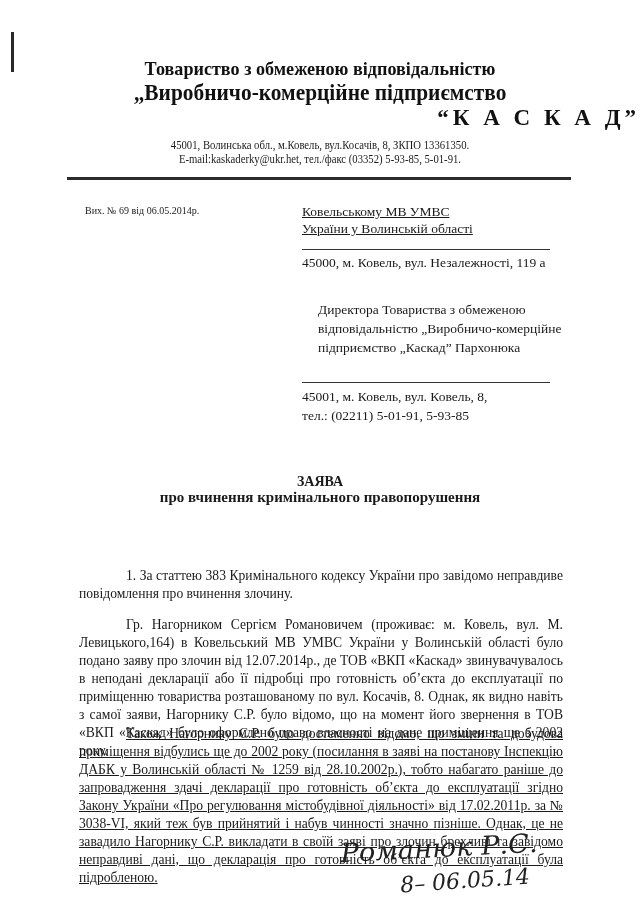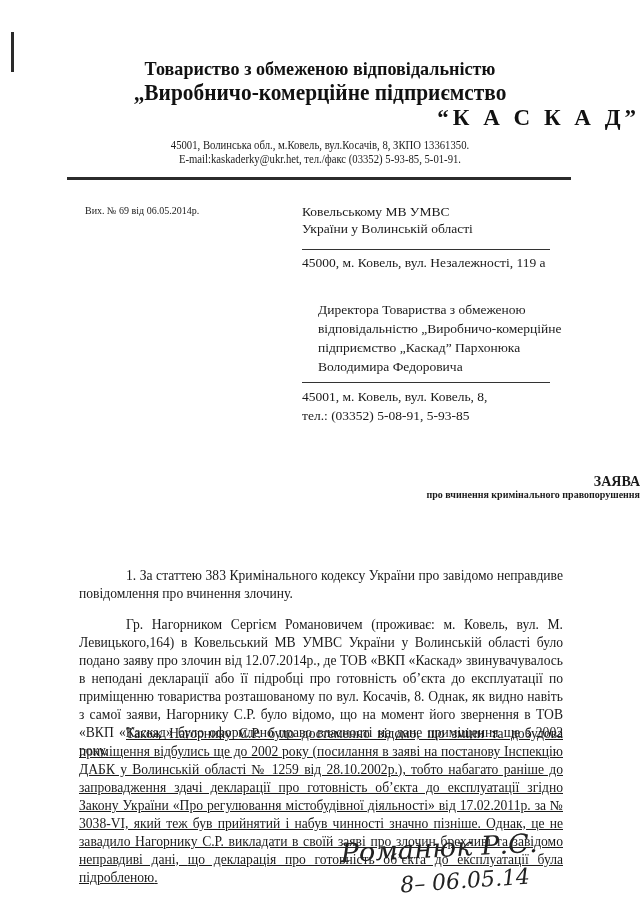--- a/index.html
+++ b/index.html
@@ -10,30 +10,30 @@
     .abs { position: absolute; }
     .margin-bar { left: 11px; top: 32px; width: 3px; height: 40px; background: #2a2a2a; }
     .hdr { left: 0; width: 640px; text-align: center; font-weight: bold; color: #111; }
     .hdr1 { top: 58px; font-size: 19.5px; transform: scaleX(0.93); }
     .hdr2 { top: 80px; font-size: 23px; transform: scaleX(0.93); }
     .hdr3 { top: 105px; font-size: 23px; letter-spacing: 4px; text-align: right; }
     .contact { left: 0; width: 640px; text-align: center; font-size: 11.5px; line-height: 14px; top: 138px; transform: scaleX(0.93); }
     .rule-main { left: 67px; top: 177px; width: 504px; height: 3px; background: #2b2b2b; }
     .outref { left: 85px; top: 205px; font-size: 10px; }
     .recip { left: 302px; font-size: 13.5px; line-height: 17px; }
-    .recip1 { top: 203px; }
+    .recip1 { top: 203px; text-decoration: underline; }
     .rule-r { left: 302px; height: 1px; background: #333; }
     .rule-r1 { top: 249px; width: 248px; }
     .rule-r2 { top: 382px; width: 248px; }
     .addr1 { top: 254px; }
     .sender { top: 300px; line-height: 19px; margin-left: 16px; }
     .addr2 { top: 387px; line-height: 19px; }
-    .title { left: 0; width: 640px; text-align: right; font-weight: bold; }
+    .title { left: 0; width: 640px; text-align: center; font-weight: bold; }
     .title1 { top: 474px; font-size: 14px; }
-    .title2 { top: 489px; font-size: 10px; }
+    .title2 { top: 489px; font-size: 15px; }
     .body-text { left: 79px; width: 484px; font-size: 13.6px; line-height: 18px; text-align: justify; }
     .p1 { top: 543px; }
     .p2 { top: 592px; }
     .p3 { top: 701px; text-decoration: underline; }
     .indent { text-indent: 47px; display: block; margin-top: 24px; }
     .ul { text-decoration: underline; }
     .signature { left: 345px; top: 833px; font-family: "DejaVu Serif", serif; font-style: italic; font-size: 26px; color: #222; transform: rotate(-3deg) scaleX(1.05); }
     .sig-date { left: 400px; top: 868px; font-family: "DejaVu Serif", serif; font-style: italic; font-size: 22px; color: #222; transform: rotate(-4deg); }
   </style>
 </head>
@@ -56,26 +56,25 @@
   <div>Ковельському  МВ УМВС</div>
   <div>України у Волинській області</div>
 </div>
 <div class="abs rule-r rule-r1"></div>
 <div class="abs recip addr1">45000, м. Ковель, вул. Незалежності, 119 а</div>
 
 <div class="abs recip sender">
   <div>Директора  Товариства з обмеженою</div>
   <div>відповідальністю  „Виробничо-комерційне</div>
   <div>підприємство „Каскад”  Пархонюка</div>
-  <div>Володимира Федоровича</div>
 </div>
 <div class="abs rule-r rule-r2"></div>
 <div class="abs recip addr2">
   <div>45001, м. Ковель,  вул. Ковель, 8,</div>
-  <div>тел.: (03352) 5-08-91, 5-93-85</div>
+  <div>тел.: (02211) 5-01-91, 5-93-85</div>
 </div>
 
 <div class="abs title title1">ЗАЯВА</div>
 <div class="abs title title2">про вчинення кримінального правопорушення</div>
 
 <div class="abs body-text p1">
   <span class="indent">1. За статтею 383 Кримінального кодексу України про завідомо неправдиве повідомлення про вчинення злочину.</span>
 </div>
 <div class="abs body-text p2">
   <span class="indent">Гр. Нагорником Сергієм Романовичем (проживає: м. Ковель, вул. М. Левицького,164) в Ковельський МВ УМВС України у Волинській області було подано заяву про злочин від 12.07.2014р., де ТОВ «ВКП «Каскад» звинувачувалось в неподані декларації або її підробці про готовність об’єкта до експлуатації по приміщенню товариства розташованому по вул. Косачів, 8. Однак, як видно навіть з самої заяви, Нагорнику С.Р. було відомо, що на момент його звернення в ТОВ «ВКП «Каскад» було оформлено право власності на дане приміщення ще з 2002 року.</span>

